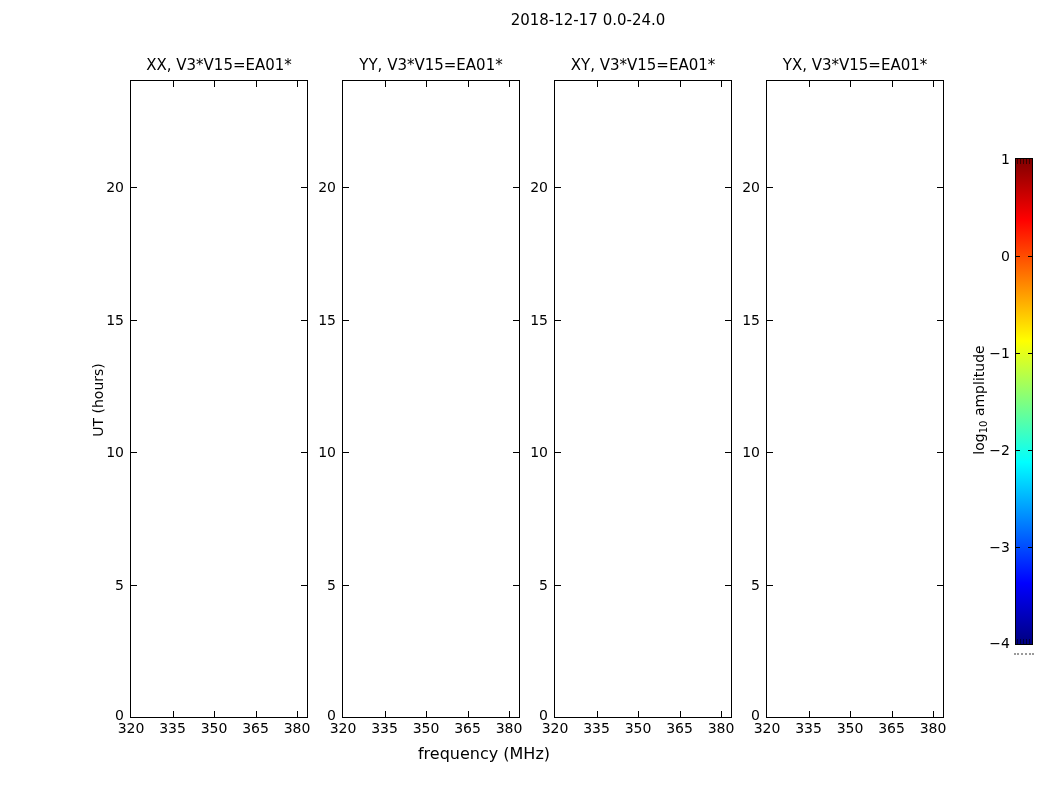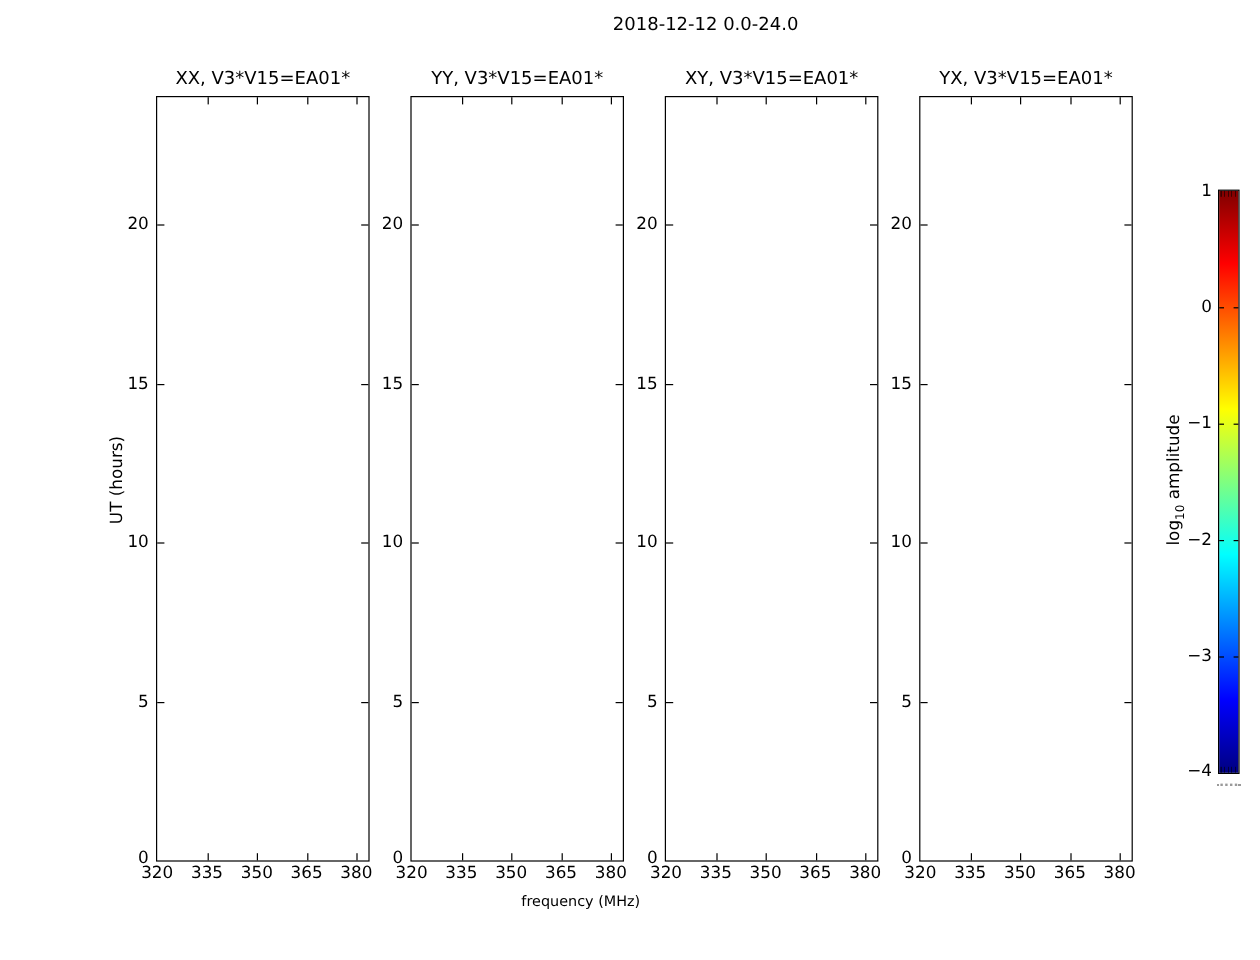--- a/index.html
+++ b/index.html
@@ -40,21 +40,21 @@
     font-size: 14px; white-space: nowrap;
   }
   .ylab {
     position: absolute; left: -7px;
     transform: translate(-100%, -50%);
     font-size: 14px; white-space: nowrap;
   }
   .axis-xlabel {
     position: absolute; left: 484px; top: 744px;
     transform: translateX(-50%);
-    font-size: 12px; white-space: nowrap;
+    font-size: 16px; white-space: nowrap;
   }
   .axis-ylabel {
     position: absolute; left: 98px; top: 400px;
     transform: translate(-50%, -50%) rotate(-90deg);
     font-size: 14px; white-space: nowrap;
   }
   .cbar {
     position: absolute; left: 1015px; top: 158px;
     width: 18px; height: 487px;
     border: 1px solid #000; box-sizing: border-box;
@@ -82,21 +82,21 @@
     transform: translate(-50%, -50%) rotate(-90deg);
     font-size: 14px; white-space: nowrap;
   }
   .cbar-label sub { font-size: 10px; }
 </style>
 </head>
 <body>
 
 <div class="figure">
 
-  <div class="suptitle">2018-12-12 0.0-24.0</div>
+  <div class="suptitle">2018-12-17 0.0-24.0</div>
 
   <div class="axis-ylabel">UT (hours)</div>
   <div class="axis-xlabel">frequency (MHz)</div>
 
   <div class="panel" style="left:130px">
     <div class="panel-title">XX, V3*V15=EA01*</div>
   <span class="xlab" style="left: 0px;">320</span>
       <i class="tk v top" style="left: 41.5px;"></i>
       <i class="tk v bot" style="left: 41.5px;"></i>
       <span class="xlab" style="left: 41.5px;">335</span>

